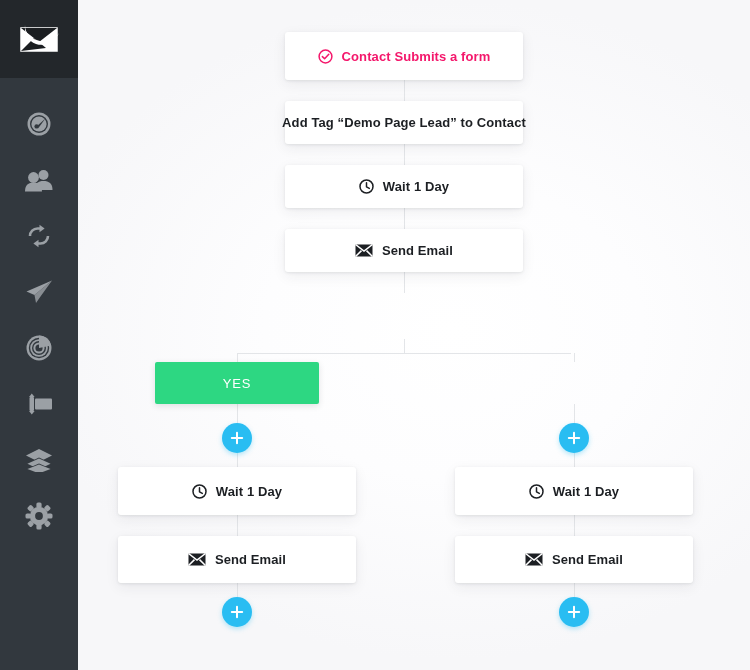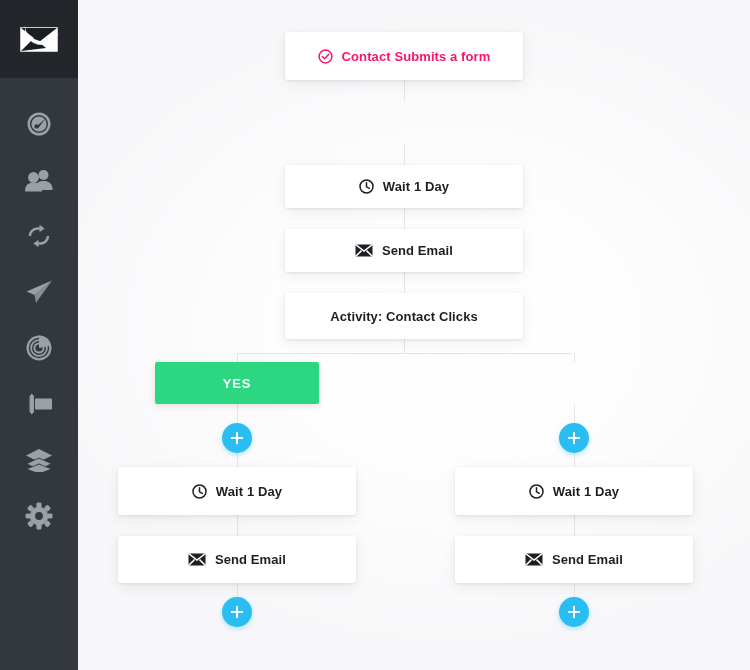--- a/index.html
+++ b/index.html
@@ -124,21 +124,21 @@
     height: 42px;
     border-radius: 2px;
     display: flex;
     align-items: center;
     justify-content: center;
     cursor: pointer;
     box-shadow: 0 2px 6px rgba(40,45,55,0.13);
   }
   .branch-label {
     font-size: 13px;
-    font-weight: bold;
+    font-weight: normal;
     color: #ffffff;
     letter-spacing: 0.9px;
   }
 
   
   .plus-btn {
     position: absolute;
     width: 30px;
     height: 30px;
     border-radius: 50%;
@@ -280,20 +280,23 @@
       <div class="card trigger" style="left:207px; top:32px; width:238px; height:48px;">
         <span class="card-icon">
           <svg width="15" height="15" viewBox="0 0 15 15">
             <circle cx="7.5" cy="7.5" r="6.4" fill="none" stroke="#f4176b" stroke-width="1.5"></circle>
             <path d="M4.4 7.6 L6.6 9.8 L10.8 5.2" fill="none" stroke="#f4176b" stroke-width="1.5" stroke-linecap="round" stroke-linejoin="round"></path>
           </svg>
         </span>
         <span class="card-label">Contact Submits a form</span>
       </div>
 
+      <div class="card" style="left:207px; top:101px; width:238px; height:43px;">
+        <span class="card-label">Add Tag “Demo Page Lead” to Contact</span>
+      </div>
 
       <div class="card" style="left:207px; top:165px; width:238px; height:43px;">
         <span class="card-icon">
           <svg width="15" height="15" viewBox="0 0 15 15">
             <circle cx="7.5" cy="7.5" r="6.5" fill="none" stroke="#1c1f23" stroke-width="1.5"></circle>
             <path d="M7.5 3.8 L7.5 7.8 L10.3 9.4" fill="none" stroke="#1c1f23" stroke-width="1.5" stroke-linecap="round" stroke-linejoin="round"></path>
           </svg>
         </span>
         <span class="card-label">Wait 1 Day</span>
       </div>
@@ -302,23 +305,20 @@
         <span class="card-icon">
           <svg width="18" height="13" viewBox="0 0 18 13">
             <rect x="0.5" y="0.5" width="17" height="12" fill="#1c1f23"></rect>
             <path d="M0.5 0.5 L9 7 L17.5 0.5" fill="none" stroke="#ffffff" stroke-width="1.5"></path>
             <path d="M0.5 12.5 L6.5 6.6 M17.5 12.5 L11.5 6.6" fill="none" stroke="#ffffff" stroke-width="1.5"></path>
           </svg>
         </span>
         <span class="card-label">Send Email</span>
       </div>
 
-      <div class="card" style="left:207px; top:293px; width:238px; height:46px;">
-        <span class="card-label">Activity: Contact Clicks</span>
-      </div>
 
       <div class="branch" style="left:77px; top:362px; width:164px; background:#2dd782;">
         <span class="branch-label">YES</span>
       </div>
 
 
       <div class="plus-btn" style="left:144px; top:423px; background:#29bdf2;">
         <svg width="14" height="14" viewBox="0 0 14 14">
           <path d="M7 1.8 L7 12.2 M1.8 7 L12.2 7" stroke="#ffffff" stroke-width="2" stroke-linecap="round"></path>
         </svg>

